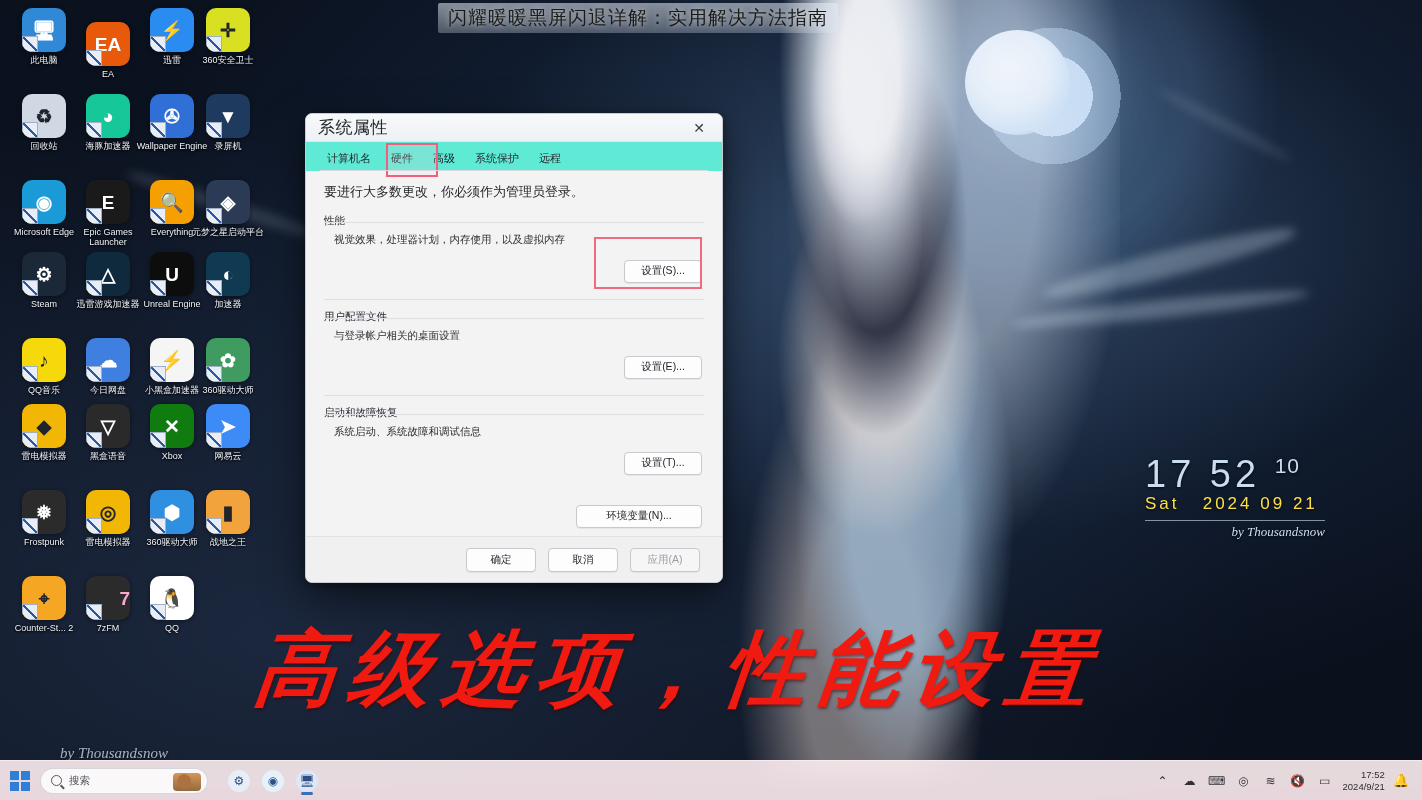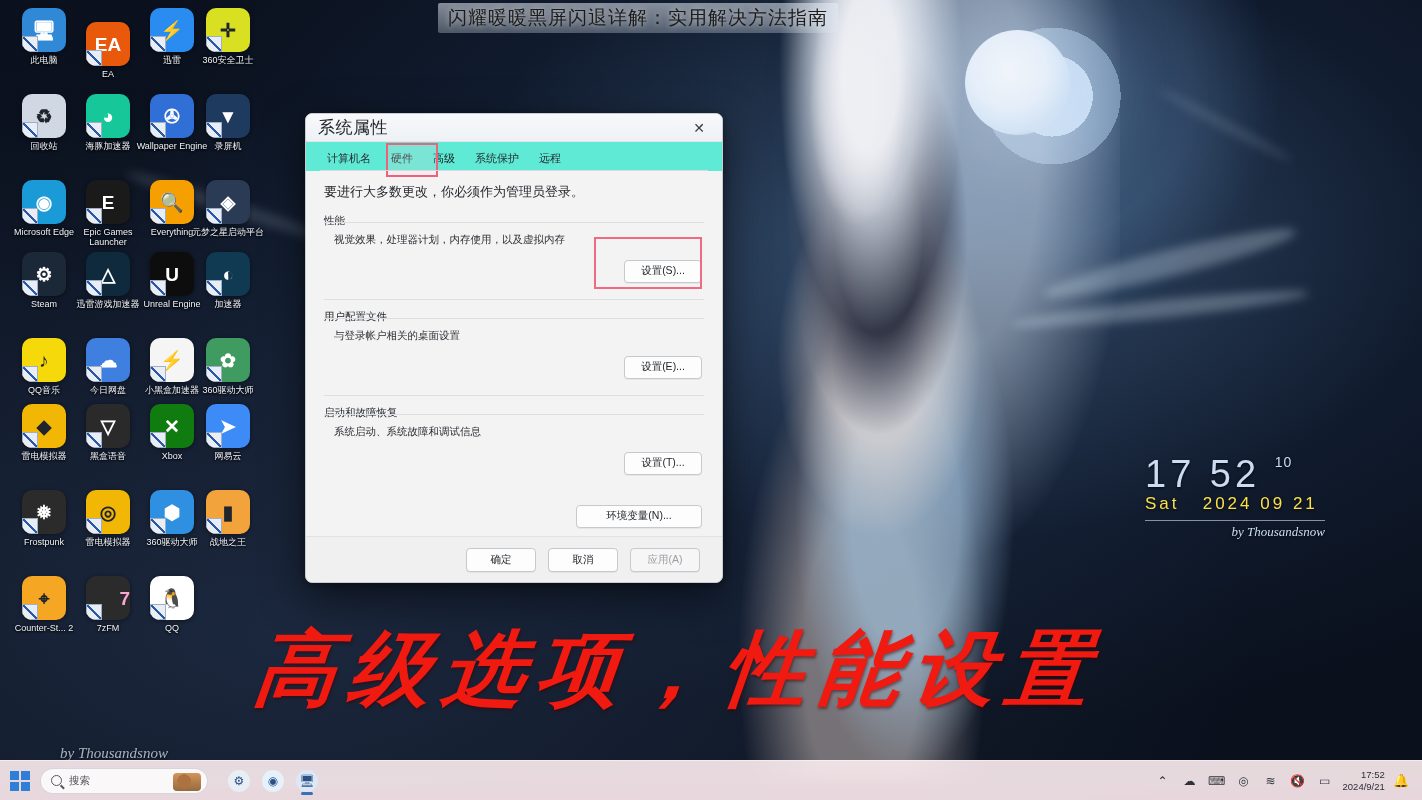--- a/index.html
+++ b/index.html
@@ -160,21 +160,21 @@
     white-space:nowrap;
   }
 
   
   #wclock{
     position:absolute; left:1145px; top:455px; width:180px; z-index:30;
     color:#cfe0f2; text-shadow:0 1px 3px rgba(0,0,0,0.8);
     font-family:"Liberation Sans", sans-serif;
   }
   #wclock .time{ font-size:38px; letter-spacing:4px; line-height:1; color:#c9dcf1; }
-  #wclock .time .sec{ font-size:14px; letter-spacing:1px; vertical-align:top; }
+  #wclock .time .sec{ font-size:21px; letter-spacing:1px; vertical-align:top; }
   #wclock .date{ font-size:17px; letter-spacing:3px; margin-top:1px; color:#fde047; }
   #wclock .rule{ height:1px; background:rgba(210,228,245,0.6); margin:6px 0 3px; }
   #wclock .by{ font-family:"Liberation Serif", serif; font-style:italic; font-size:13px; text-align:right; color:#cddff2; }
 
   #sig{
     position:absolute; left:60px; top:745px; z-index:30;
     font-family:"Liberation Serif", serif; font-style:italic; font-size:15px;
     color:rgba(215,228,244,0.75); text-shadow:0 1px 3px rgba(0,0,0,0.8);
   }
 

